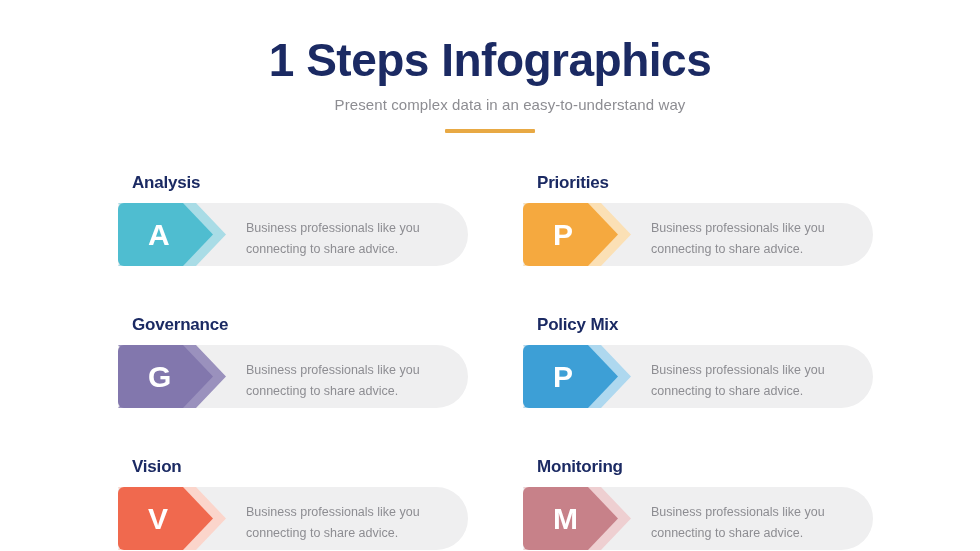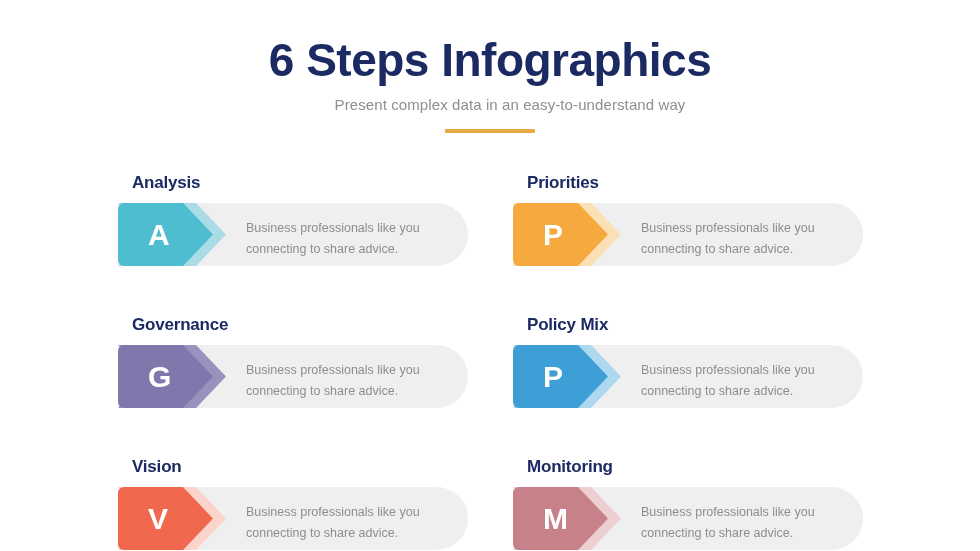--- a/index.html
+++ b/index.html
@@ -59,20 +59,21 @@
   .cards {
     position: absolute;
     top: 174px;
     left: 118px;
     width: 790px;
   }
   .card-row {
     display: flex;
     flex-direction: row;
     margin-bottom: 50px;
+    gap: 10px;
   }
   .card-row:last-child { margin-bottom: 0; }
 
   .card {
     width: 350px;
     position: relative;
   }
   .card.col-right {
     margin-left: 45px;
   }
@@ -150,21 +151,21 @@
     color: #8d8d92;
     line-height: 1.65;
   }
 </style>
 </head>
 <body>
 
 <div class="slide">
 
   <div class="header">
-    <h1 class="title" style="color: rgb(27, 42, 99);">6 Steps Infographics</h1>
+    <h1 class="title" style="color: rgb(27, 42, 99);">1 Steps Infographics</h1>
     <p class="subtitle" style="color: rgb(141, 141, 146); padding-left: 40px;">Present complex data in an easy-to-understand way</p>
     <div class="divider" style="background: rgb(232, 169, 68);"></div>
   </div>
 
   <div class="cards">
 
     <div class="card-row">
 
       <div class="card col-left">
         <div class="card-label">Analysis</div>

